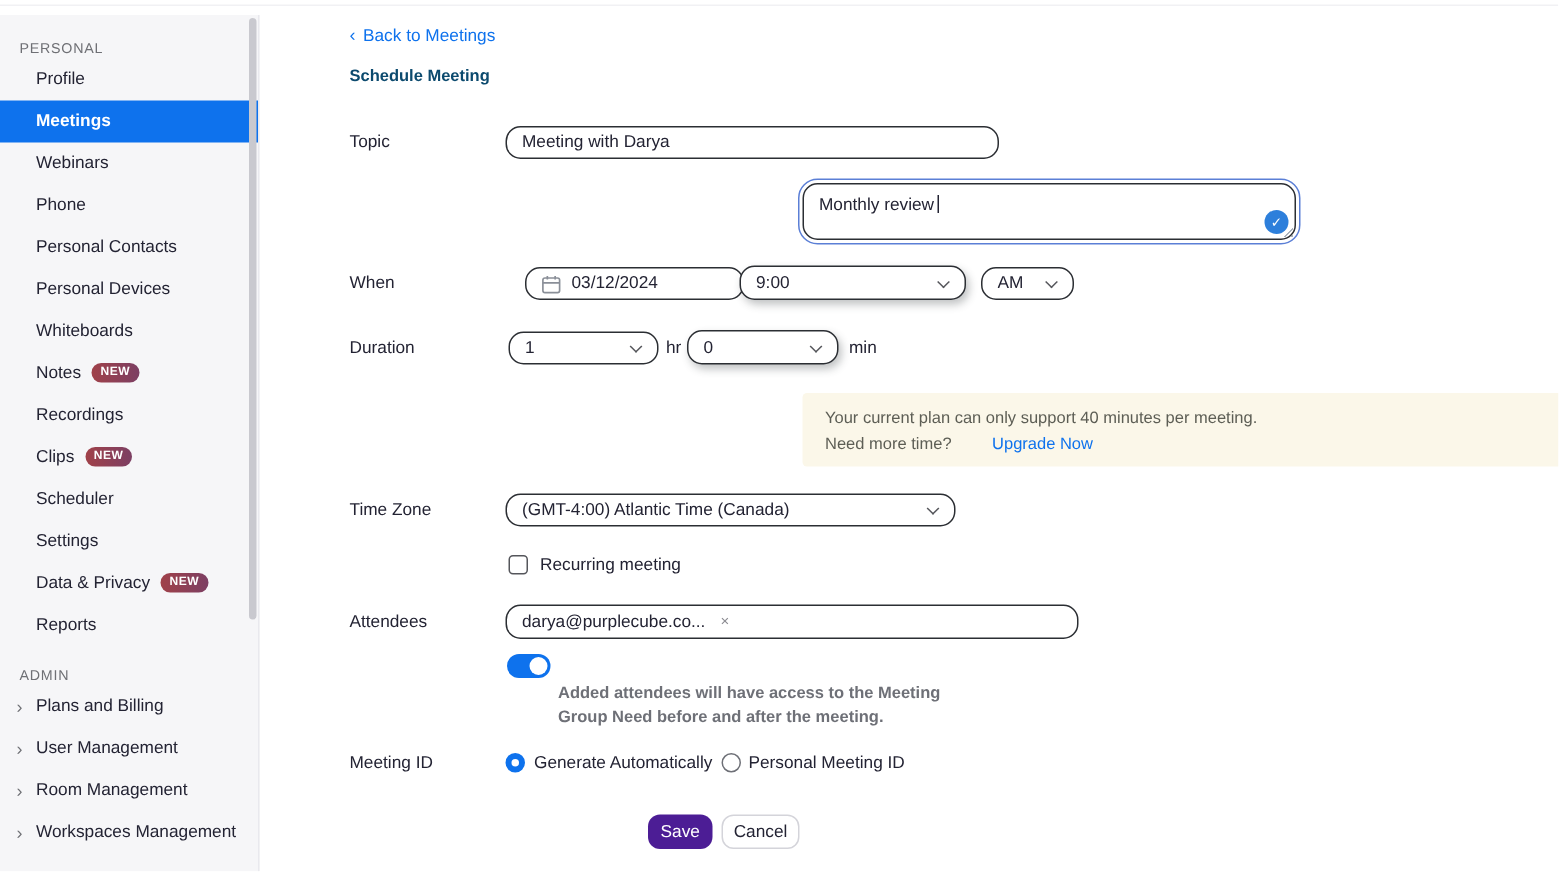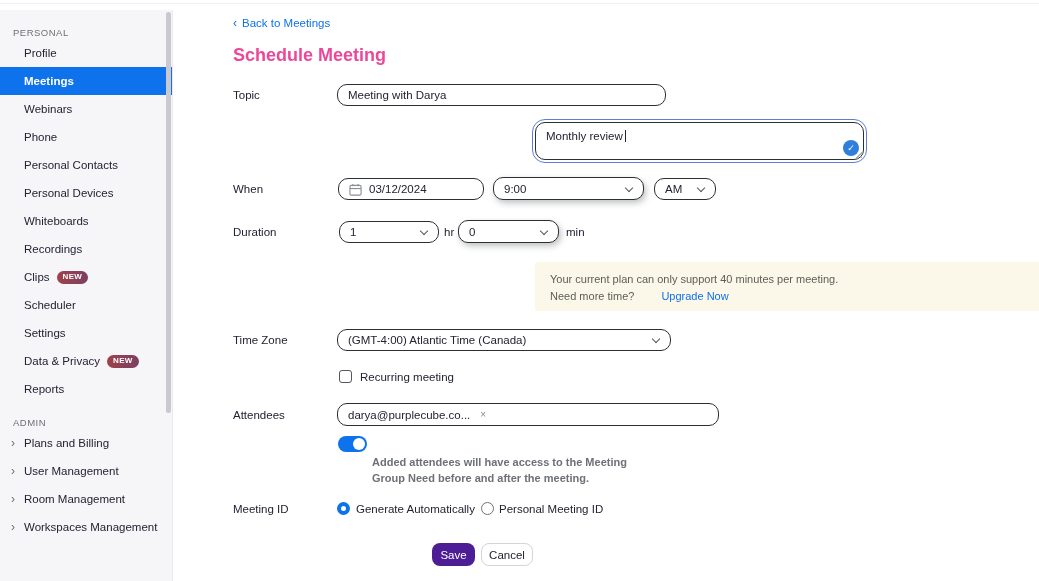--- a/index.html
+++ b/index.html
@@ -22,21 +22,21 @@
                background:linear-gradient(90deg,#a04149,#7c3f63); color:#fff; font-size:8px;
                font-weight:bold; line-height:10px; vertical-align:2px; letter-spacing:.3px; }
   .side-scrollbar { position:absolute; top:2px; right:1px; width:5px; height:401px;
                     background:#c9c9cf; border-radius:3px; }
 
   
   .main { position:absolute; inset:0; left:198px; }
   .abs { position:absolute; }
   .back-link { left:35px; top:16px; color:#0e72ed; font-size:11.5px; cursor:pointer; }
   .back-link .bk { margin-right:5px; font-size:12px; }
-  .page-title { left:35px; top:45px; font-size:18px; font-weight:bold; color:#ec4899; }
+  .page-title { left:35px; top:45px; font-size:11px; font-weight:bold; color:#0c4a6e; }
   .f-label { font-size:11.5px; color:#232333; }
   .unit { font-size:11.5px; color:#232333; }
 
   .ctl { position:absolute; background:#fff; border:1.4px solid #2b2e33; border-radius:10px;
          font-size:11.5px; color:#232333; display:flex; align-items:center; padding:0 10px;
          height:22px; cursor:pointer; }
   .ctl .val { flex:1; white-space:nowrap; overflow:hidden; }
   .chevron-down { width:8px; height:8px; flex:none; margin-left:6px; position:relative; }
   .chevron-down::before { content:""; position:absolute; left:1px; top:0px; width:5px; height:5px;
          border-right:1.4px solid #55565b; border-bottom:1.4px solid #55565b; transform:rotate(45deg); }
@@ -93,20 +93,21 @@
   <aside class="sidebar">
     <div class="side-head">PERSONAL</div>
 
     <div class="s-item"><span>Profile</span></div>
     <div class="s-item selected"><span>Meetings</span></div>
     <div class="s-item"><span>Webinars</span></div>
     <div class="s-item"><span>Phone</span></div>
     <div class="s-item"><span>Personal Contacts</span></div>
     <div class="s-item"><span>Personal Devices</span></div>
     <div class="s-item"><span>Whiteboards</span></div>
+    <div class="s-item"><span>Notes</span><span class="new-badge">NEW</span></div>
     <div class="s-item"><span>Recordings</span></div>
     <div class="s-item"><span>Clips</span><span class="new-badge">NEW</span></div>
     <div class="s-item"><span>Scheduler</span></div>
     <div class="s-item"><span>Settings</span></div>
     <div class="s-item"><span>Data &amp; Privacy</span><span class="new-badge">NEW</span></div>
     <div class="s-item"><span>Reports</span></div>
 
     <div class="side-head admin">ADMIN</div>
 
     <div class="s-item"><span class="chev">›</span><span>Plans and Billing</span></div>
@@ -130,21 +131,21 @@
       <span class="val">Meeting with Darya</span>
     </div>
 
     <div class="abs desc-box">
       <span>Monthly review</span><span class="caret"></span>
       <span class="check-badge">✓</span>
       <span class="resize-corner"></span>
     </div>
 
     <div class="abs f-label" style="left:35px; top:183px;">When</div>
-    <div class="ctl" style="left:140px; top:178px; width:146px;">
+    <div class="ctl" style="left:152px; top:178px; width:146px;">
       <svg class="cal-icon" viewBox="0 0 14 14">
           <rect x="1" y="2.5" width="12" height="10.5" rx="1.5" fill="none" stroke="#8a8f98" stroke-width="1.2"></rect>
           <line x1="1" y1="6" x2="13" y2="6" stroke="#8a8f98" stroke-width="1.2"></line>
           <line x1="4.2" y1="1" x2="4.2" y2="3.5" stroke="#8a8f98" stroke-width="1.2"></line>
           <line x1="9.8" y1="1" x2="9.8" y2="3.5" stroke="#8a8f98" stroke-width="1.2"></line>
         </svg>
       <span class="val">03/12/2024</span>
     </div>
     <div class="ctl raised" style="left:295px; top:177px; width:151px; height:23px;">
       <span class="val">9:00</span>
@@ -169,21 +170,21 @@
 
     <div class="abs banner">
       <div class="l1">Your current plan can only support 40 minutes per meeting.</div>
       <div class="l2">
         <span>Need more time?</span><a>Upgrade Now</a>
       </div>
 
     </div>
 
     <div class="abs f-label" style="left:35px; top:334px;">Time Zone</div>
-    <div class="ctl" style="left:139px; top:329px; width:334px;">
+    <div class="ctl" style="left:139px; top:329px; width:300px;">
       <span class="val">(GMT-4:00) Atlantic Time (Canada)</span>
       <span class="chevron-down"></span>
     </div>
 
     <span class="checkbox" style="left:141px;"></span>
     <div class="abs f-label" style="left:162px; top:371px;">Recurring meeting</div>
 
     <div class="abs f-label" style="left:35px; top:409px;">Attendees</div>
     <div class="ctl" style="left:139px; top:403px; width:382px; height:23px; cursor:text;">
       <span>darya@purplecube.co...</span>

